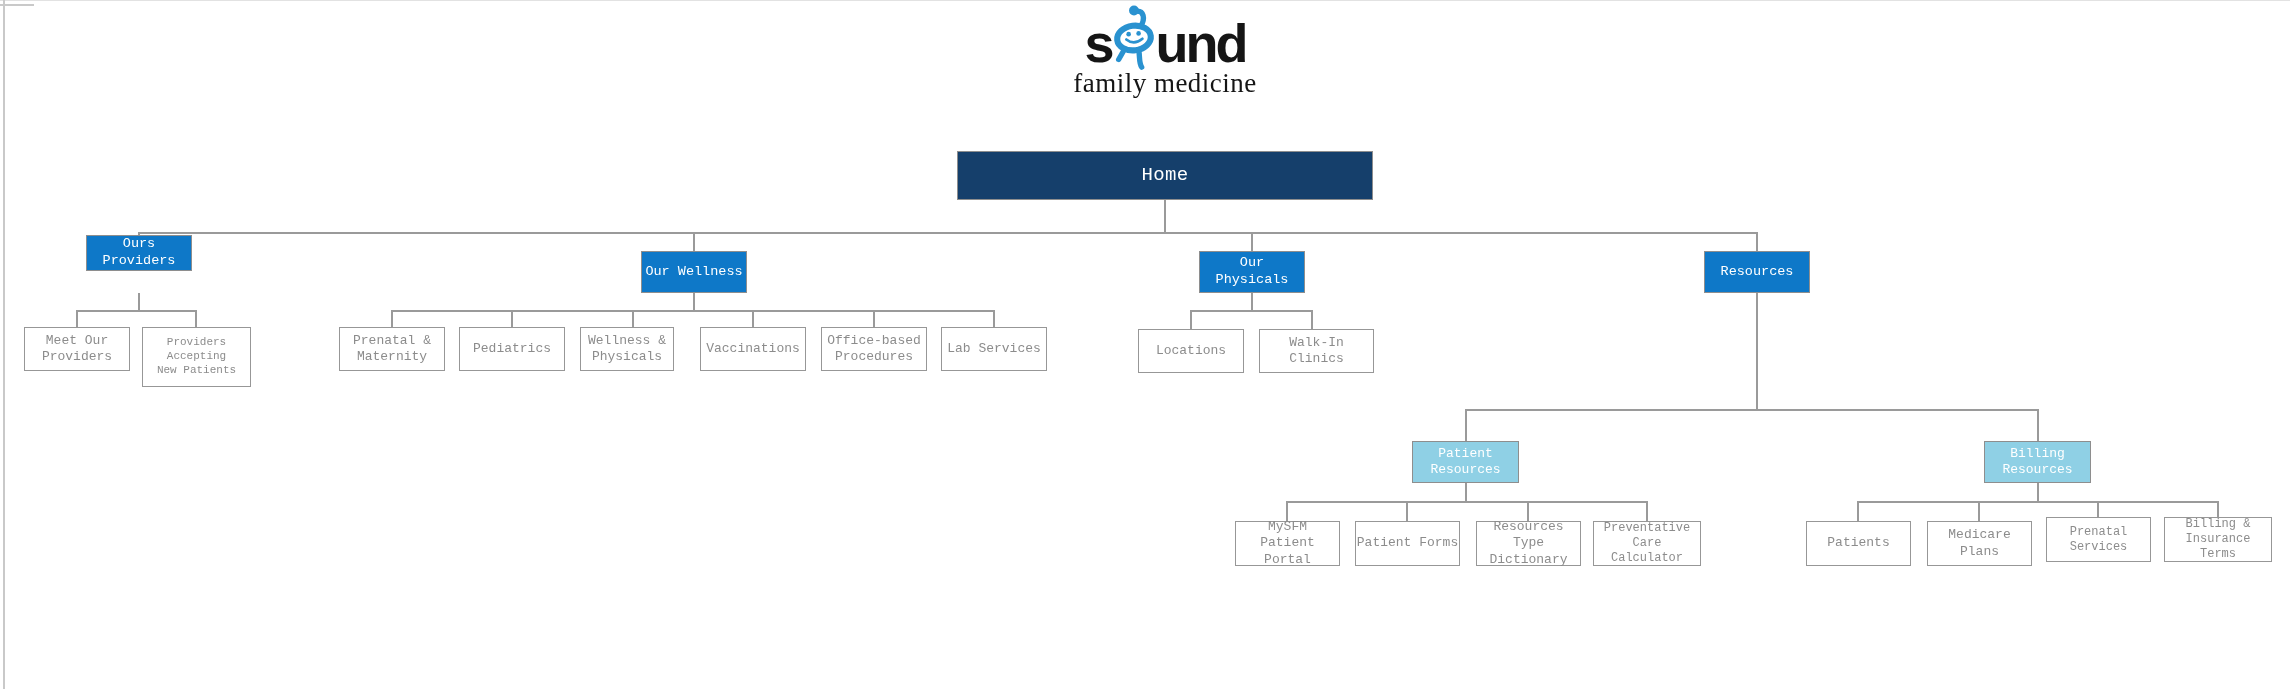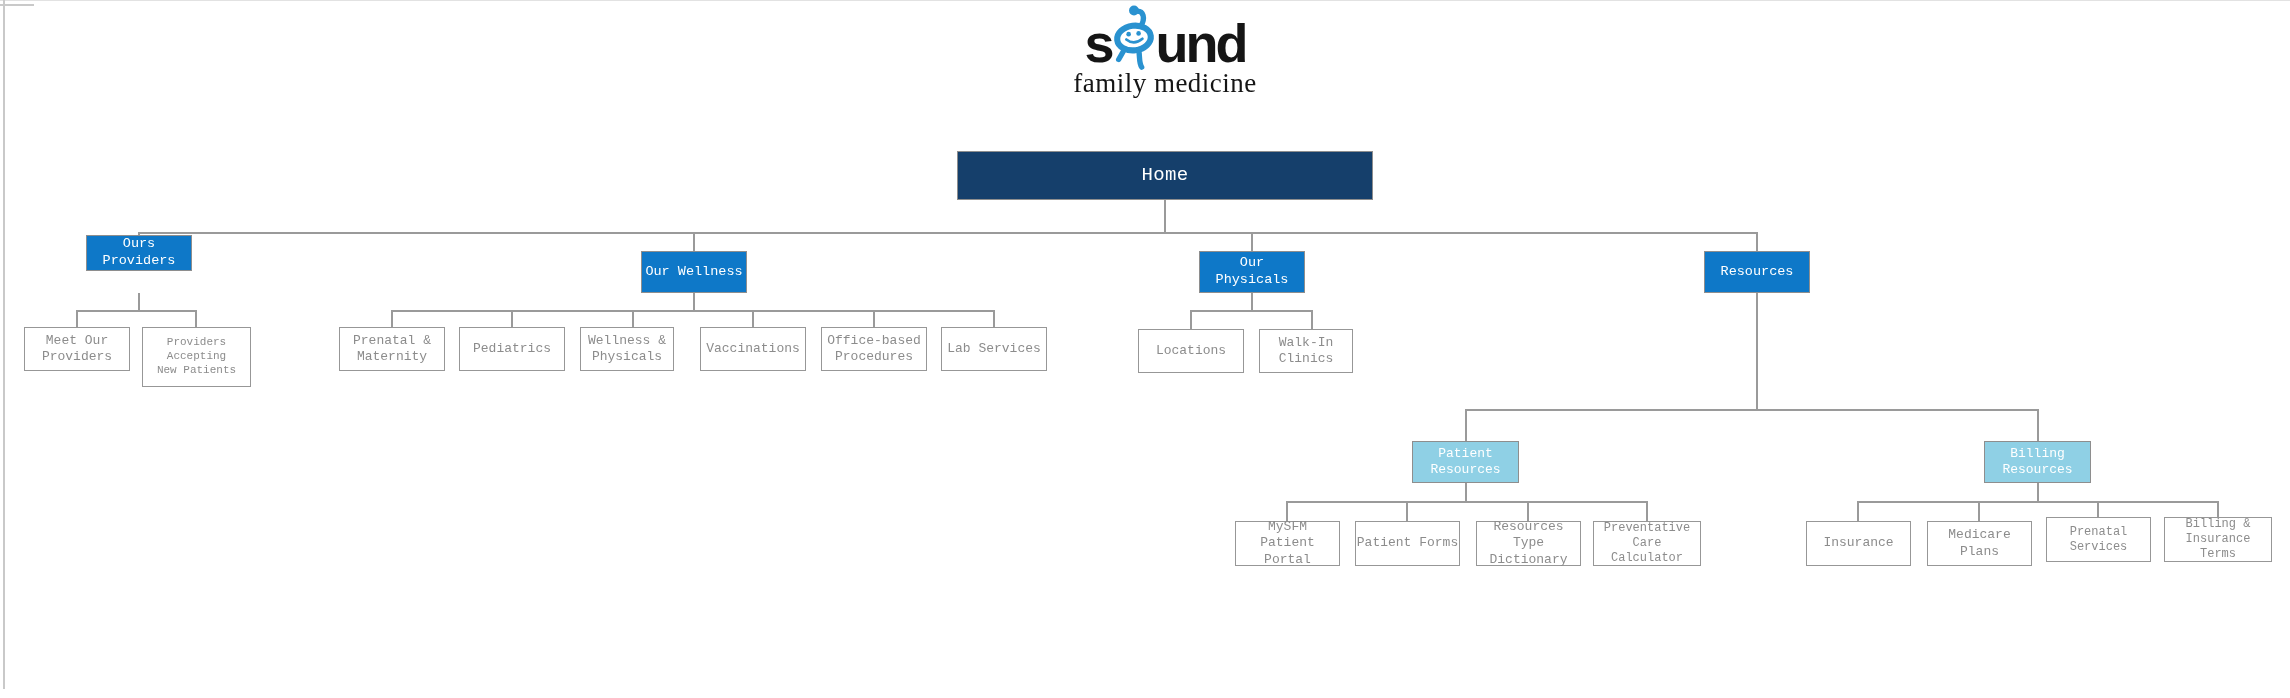--- a/index.html
+++ b/index.html
@@ -188,34 +188,34 @@
 Maternity</div>
   <div class="node leaf" style="left:459px;top:327px;width:106px;height:44px">Pediatrics</div>
   <div class="node leaf" style="left:580px;top:327px;width:94px;height:44px">Wellness &amp;
 Physicals</div>
   <div class="node leaf" style="left:700px;top:327px;width:106px;height:44px">Vaccinations</div>
   <div class="node leaf" style="left:821px;top:327px;width:106px;height:44px">Office-based
 Procedures</div>
   <div class="node leaf" style="left:941px;top:327px;width:106px;height:44px">Lab Services</div>
 
   <div class="node leaf" style="left:1138px;top:329px;width:106px;height:44px">Locations</div>
-  <div class="node leaf" style="left:1259px;top:329px;width:94px;height:44px">Walk-In Clinics</div>
+  <div class="node leaf" style="left:1259px;top:329px;width:115px;height:44px">Walk-In Clinics</div>
 
   <div class="node lb" style="left:1412px;top:441px;width:107px;height:42px">Patient
 Resources</div>
   <div class="node lb" style="left:1984px;top:441px;width:107px;height:42px">Billing
 Resources</div>
 
   <div class="node leaf" style="left:1235px;top:521px;width:105px;height:45px">MySFM
 Patient Portal</div>
   <div class="node leaf" style="left:1355px;top:521px;width:105px;height:45px">Patient Forms</div>
   <div class="node leaf" style="left:1476px;top:521px;width:105px;height:45px">Resources Type
 Dictionary</div>
   <div class="node leaf small2" style="left:1593px;top:521px;width:108px;height:45px">Preventative Care
 Calculator</div>
 
-  <div class="node leaf" style="left:1806px;top:521px;width:105px;height:45px">Insurance</div>
+  <div class="node leaf" style="left:1806px;top:521px;width:105px;height:45px">Patients</div>
   <div class="node leaf" style="left:1927px;top:521px;width:105px;height:45px">Medicare Plans</div>
   <div class="node leaf small2" style="left:2046px;top:517px;width:105px;height:45px">Prenatal Services</div>
   <div class="node leaf small2" style="left:2164px;top:517px;width:108px;height:45px">Billing &amp; Insurance
 Terms</div>
 
 </div>
 
 </body></html>

